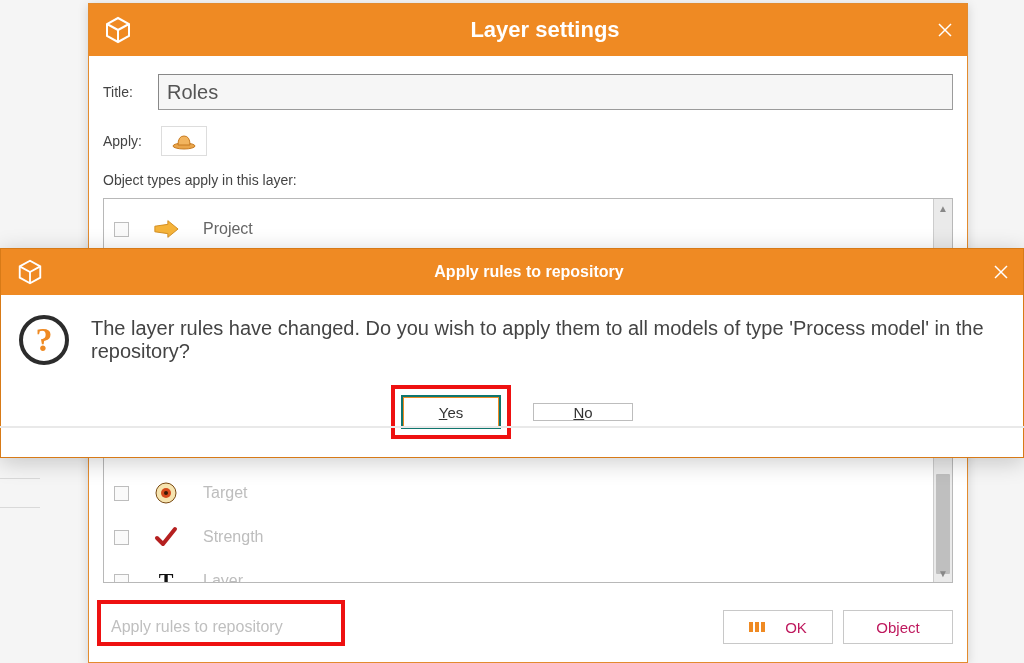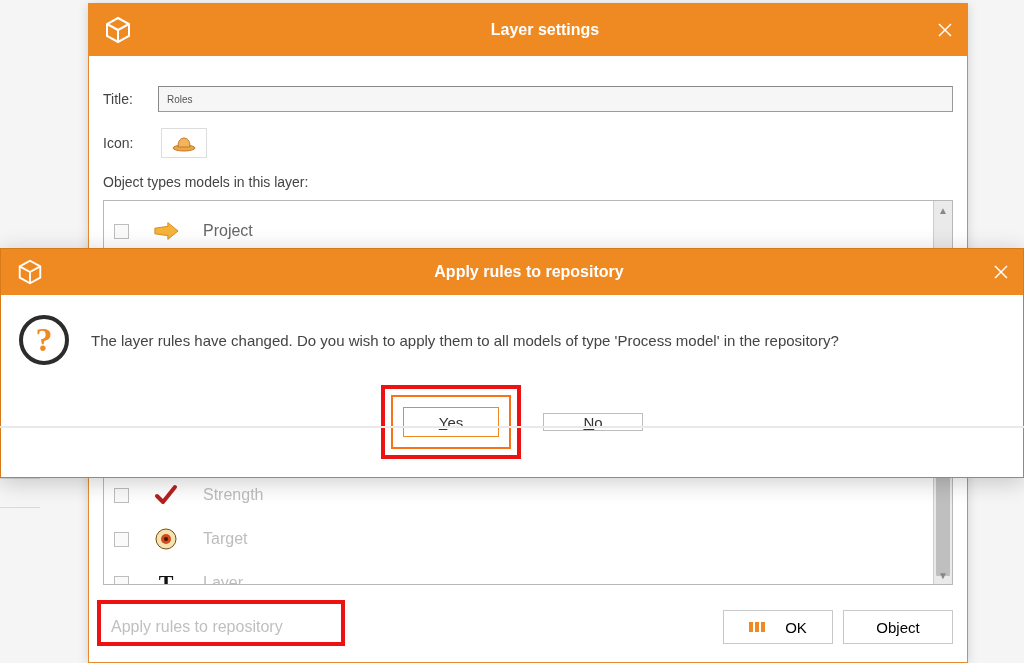--- a/index.html
+++ b/index.html
@@ -28,50 +28,50 @@
     color: #fff;
     height: 52px;
     display: flex;
     align-items: center;
     padding: 0 12px;
     position: relative;
   }
   .bg-header .title {
     flex: 1;
     text-align: center;
-    font-size: 16px;
+    font-size: 22px;
     font-weight: 600;
   }
   .close-x {
     position: absolute;
     right: 12px;
     top: 50%;
     transform: translateY(-50%);
     width: 20px; height: 20px;
     display: flex; align-items: center; justify-content: center;
     cursor: pointer;
     color: #fff;
   }
   .close-x svg { stroke: #fff; stroke-width: 1.5; }
   .logo-wrap {
     width: 34px; height: 34px;
     display: flex; align-items: center; justify-content: center;
   }
   .bg-body {
-    padding: 30px 14px 0 14px;
+    padding: 18px 14px 0 14px;
     position: relative;
     height: calc(100% - 52px);
   }
   .row { display: flex; align-items: center; margin-bottom: 16px; }
   .row-label { width: 55px; color: #444; }
   .title-input {
     flex: 1;
-    height: 26px;
+    height: 36px;
     padding: 4px 8px;
-    font-size: 10px;
+    font-size: 20px;
     color: #555;
     background: #f6f6f6;
     border: 1px solid #9b9b9b;
     border-top: 1px solid #888;
     border-left: 1px solid #888;
     outline: none;
   }
   .icon-box {
     width: 46px; height: 30px;
     border: 1px solid #ddd;
@@ -135,21 +135,21 @@
   .link-apply {
     color: #bfbfbf;
     font-size: 16px;
     padding: 6px 10px 6px 8px;
   }
   .btn {
     height: 34px;
     min-width: 110px;
     border: 1px solid #c8c8c8;
     background: #fff;
-    color: #000000;
+    color: #be185d;
     font-size: 15px;
     display: flex; align-items: center; justify-content: center;
     gap: 20px;
     cursor: pointer;
   }
   .btn .squares {
     display: flex; gap: 2px;
   }
   .btn .squares span {
     width: 4px; height: 10px; background: #ef8a23;
@@ -193,41 +193,41 @@
     width: 50px; height: 50px; flex: 0 0 50px;
     border: 4px solid #2c2c2c;
     border-radius: 50%;
     display: flex; align-items: center; justify-content: center;
     color: #ef8a23;
     font-weight: 800;
     font-size: 34px;
     line-height: 1;
     font-family: Georgia, 'Times New Roman', serif;
   }
-  .msg-text { color: #444; font-size: 15px; }
+  .msg-text { color: #444; font-size: 20px; }
   .modal-buttons {
     display: flex; justify-content: center; gap: 22px;
   }
   .mbtn {
     width: 100px; height: 18px;
     border: 1px solid #bdbdbd;
     background: #fff;
     color: #333;
     font-size: 15px;
     display: flex; align-items: center; justify-content: center;
     cursor: pointer;
   }
   .mbtn .u { text-decoration: underline; }
   .yes-outer {
     padding: 6px;
     border: 4px solid #e11;
   }
   .yes-inner {
-    border: 2px solid #f97316;
-    padding: 10px;
+    border: 2px solid #0f766e;
+    padding: 0;
   }
   .yes-inner .mbtn {
     border: 1px solid #ef8a23;
     width: 96px; height: 30px;
   }
 
   
   .modal-shadow {
     position: absolute;
     left: 0; right: 0;
@@ -268,64 +268,64 @@
         </svg>
     </span>
   </div>
 
   <div class="bg-body">
     <div class="row">
       <span class="row-label">Title:</span>
       <input class="title-input" type="text" value="Roles" style="">
     </div>
     <div class="row">
-      <span class="row-label">Icon:</span>
+      <span class="row-label">Apply:</span>
       <span class="icon-box">
         <svg width="26" height="18" viewBox="0 0 26 18">
           <ellipse cx="13" cy="14" rx="11" ry="3" fill="#e9a54a" stroke="#c77a20"></ellipse>
           <path d="M7 13 Q7 4 13 4 Q19 4 19 13 Z" fill="#f2b45e" stroke="#c77a20"></path>
         </svg>
       </span>
     </div>
 
-    <div class="caption">Object types models in this layer:</div>
+    <div class="caption">Object types apply in this layer:</div>
 
     <div class="list-outer">
       <div class="list-inner">
         <div class="li on">
           <span class="cb"></span>
           <span class="li-icon">
             <svg width="28" height="20" viewBox="0 0 28 20">
               <path d="M2 7 L16 5 L16 1 L27 10 L16 19 L16 15 L2 13 Z" fill="#f5b33a" stroke="#cf8a1c"></path>
             </svg>
           </span>
           <span class="li-text">Project</span>
         </div>
 
         <div style="height:220px"></div>
 
         <div class="li">
           <span class="cb"></span>
           <span class="li-icon">
             <svg width="24" height="24" viewBox="0 0 24 24">
-              <path d="M3 13 L9 19 L21 4" fill="none" stroke="#b52020" stroke-width="4" stroke-linecap="round" stroke-linejoin="round"></path>
+              <circle cx="12" cy="12" r="10" fill="#f6e4b0" stroke="#7a4a12"></circle>
+              <circle cx="12" cy="12" r="5" fill="#d54a1c"></circle>
+              <circle cx="12" cy="12" r="2" fill="#3a1a06"></circle>
             </svg>
           </span>
-          <span class="li-text">Strength</span>
+          <span class="li-text">Target</span>
         </div>
         <div class="li">
           <span class="cb"></span>
           <span class="li-icon">
             <svg width="24" height="24" viewBox="0 0 24 24">
-              <circle cx="12" cy="12" r="10" fill="#f6e4b0" stroke="#7a4a12"></circle>
-              <circle cx="12" cy="12" r="5" fill="#d54a1c"></circle>
-              <circle cx="12" cy="12" r="2" fill="#3a1a06"></circle>
+              <path d="M3 13 L9 19 L21 4" fill="none" stroke="#b52020" stroke-width="4" stroke-linecap="round" stroke-linejoin="round"></path>
             </svg>
           </span>
-          <span class="li-text">Target</span>
+          <span class="li-text">Strength</span>
         </div>
         <div class="li">
           <span class="cb"></span>
           <span class="li-icon">
             <span style="font-family:Georgia,'Times New Roman',serif;font-weight:700;font-size:22px;color:#111">T</span>
           </span>
           <span class="li-text">Layer</span>
         </div>
       </div>
       <div class="list-scroll">

